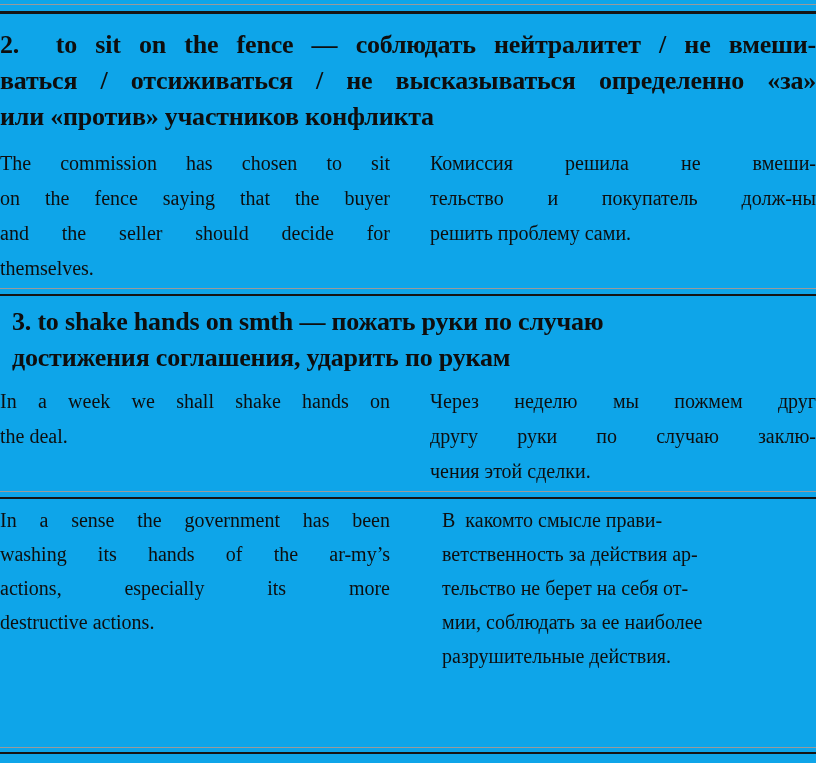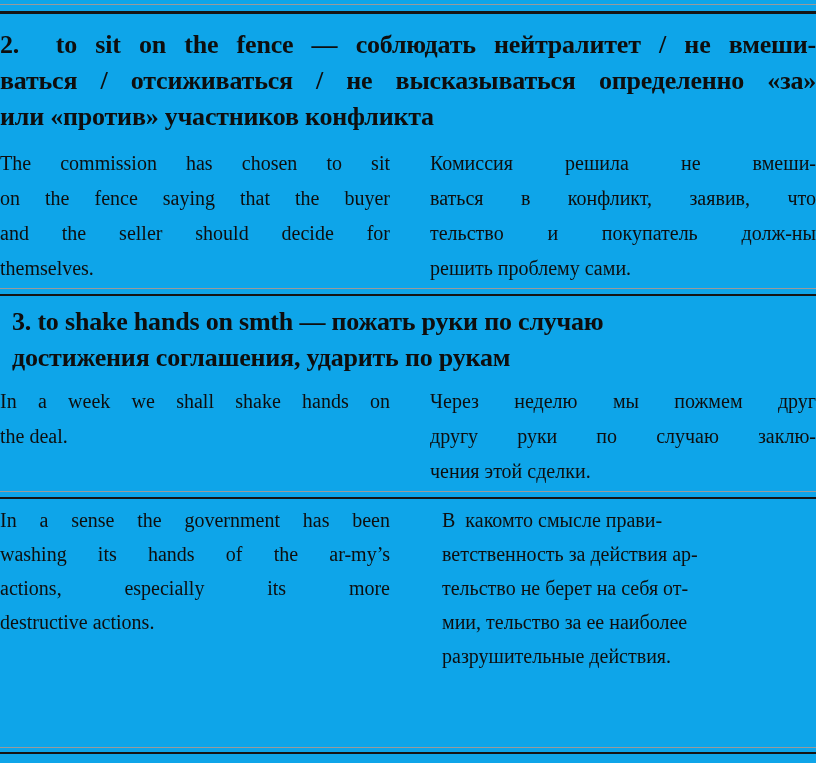--- a/index.html
+++ b/index.html
@@ -65,21 +65,20 @@
       </div>
     <div class="cols">
       <div class="col col-en justify">
           <div class="tline">The commission has chosen to sit</div>
           <div class="tline">on the fence saying that the buyer</div>
           <div class="tline">and the seller should decide for</div>
           <div class="tline">themselves.</div>
         </div>
       <div class="col col-ru justify">
           <div class="tline">Комиссия решила не вмеши-</div>
-          <div class="tline">ваться в конфликт, заявив, что</div>
           <div class="tline">тельство и покупатель долж-ны</div>
           <div class="tline">решить проблему сами.</div>
         </div>
     </div>
   </section>
 
   <div class="sep">
     <div class="rule-gray"></div>
     <div class="rule-black"></div>
   </div>
@@ -112,21 +111,21 @@
       <div class="col col-en justify">
           <div class="tline">In a sense the government has been</div>
           <div class="tline">washing its hands of the ar-my’s</div>
           <div class="tline">actions, especially its more</div>
           <div class="tline">destructive actions.</div>
         </div>
       <div class="col col-ru leftal">
           <div class="tline">В&nbsp; какомто смысле прави-</div>
           <div class="tline">ветственность за действия ар-</div>
           <div class="tline">тельство не берет на себя от-</div>
-          <div class="tline">мии, тельство за ее наиболее</div>
+          <div class="tline">мии, соблюдать за ее наиболее</div>
           <div class="tline">разрушительные действия.</div>
         </div>
     </div>
   </section>
 
   <div class="rule-gray bottom-gray"></div>
   <div class="rule-black bottom-black"></div>
 
 </div>
 

